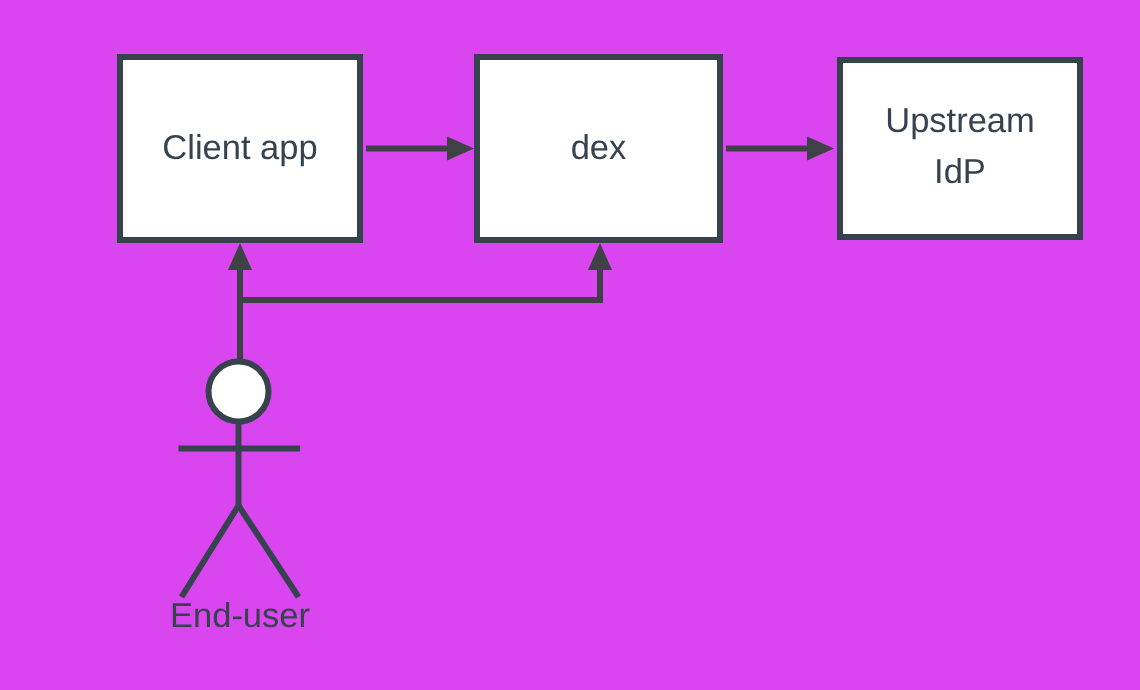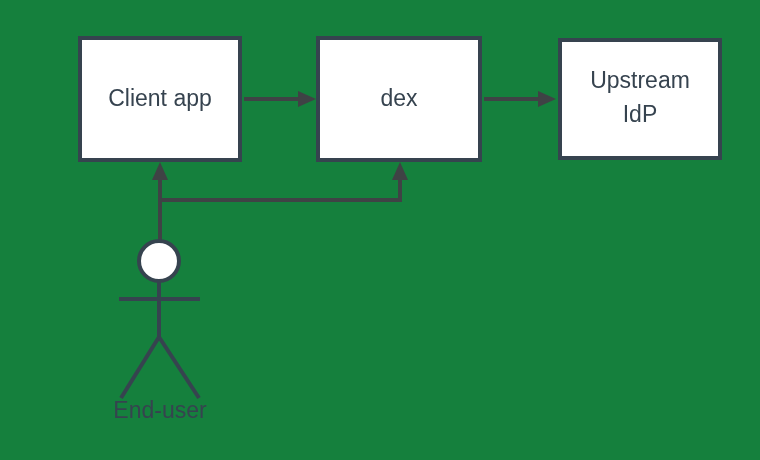--- a/index.html
+++ b/index.html
@@ -4,21 +4,21 @@
 <style>
   html, body {
     margin: 0;
     padding: 0;
     background: #ffffff;
   }
   .canvas {
     position: relative;
     width: 760px;
     height: 460px;
-    background: #15803d;
+    background: #d946ef;
     overflow: hidden;
     font-family: "Liberation Sans", sans-serif;
   }
   svg { display: block; }
   .node-rect {
     fill: #ffffff;
     stroke: #36434f;
     stroke-width: 4;
   }
   .node-label {

